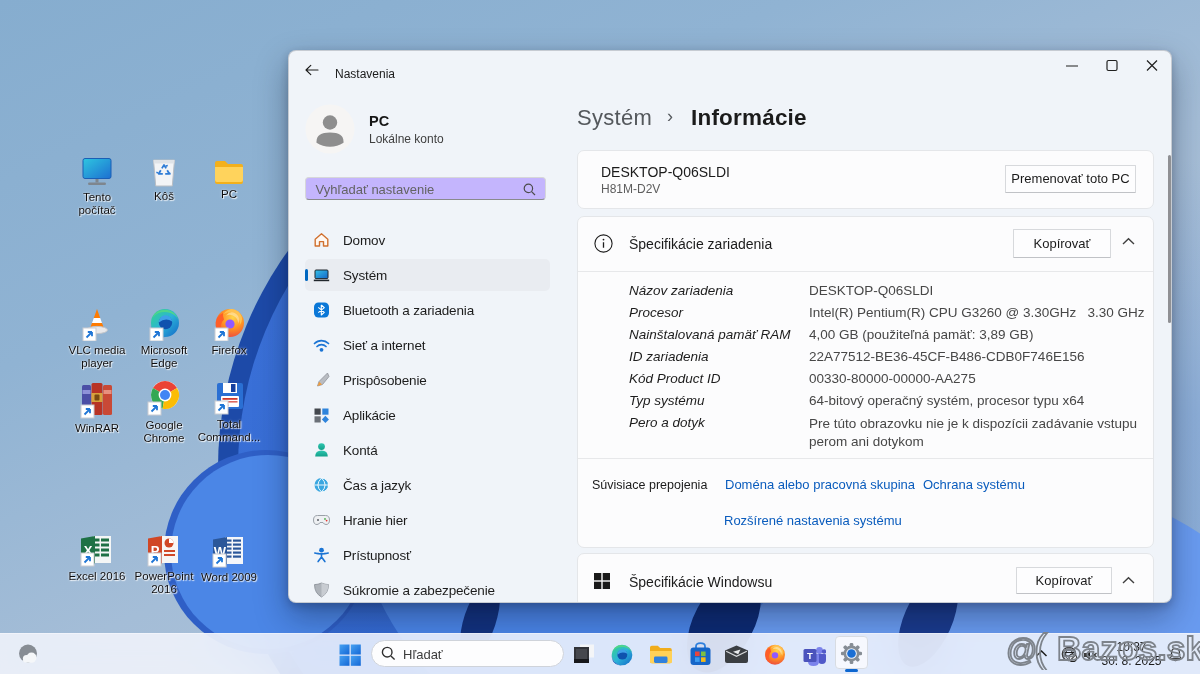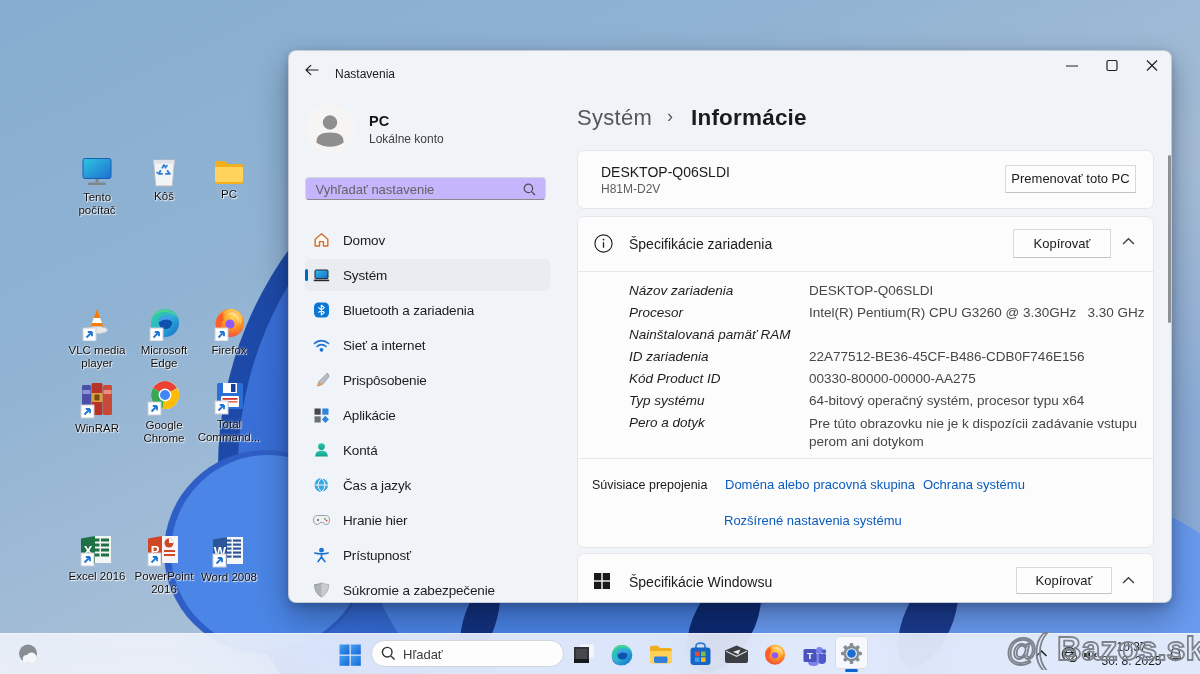--- a/index.html
+++ b/index.html
@@ -234,21 +234,21 @@
           <rect x="15" y="7.5" width="4.5" height="2.2"></rect>
           <rect x="15" y="11.5" width="4.5" height="2.2"></rect>
           <rect x="15" y="15.5" width="4.5" height="2.2"></rect>
           <rect x="15" y="19.5" width="4.5" height="2.2"></rect>
         </g>
   <path d="M1,3.5 L15,1 V28.5 L1,26 Z" fill="#2b579a"></path>
   <text x="8" y="19.5" font-size="13" font-weight="bold" fill="#fff" text-anchor="middle" font-family="Liberation Sans">W</text>
   <rect x="1" y="18" width="13" height="13" fill="#fff" stroke="#c9ccd2" stroke-width="1"></rect>
   <path d="M4.5,27.5 L10,22 M10,22 h-4.2 M10,22 v4.2" stroke="#1f76d6" stroke-width="1.8" fill="none"></path>
  </svg>
- <div class="dlab">Word 2008</div>
+ <div class="dlab">Word 2009</div>
 </div>
 
 <div class="win">
 
  <svg class="abs" style="left:15px;top:12px" width="16" height="14" viewBox="0 0 16 14">
   <path d="M2,7 H14 M2,7 L6.8,2.4 M2,7 L6.8,11.6" stroke="#1c1c1c" stroke-width="1.15" fill="none" stroke-linecap="round"></path>
  </svg>
  <div class="abs" style="left:46px;top:16px;font-size:12px;color:#1b1b1b">Nastavenia</div>
  <svg class="abs" style="left:775px;top:8px" width="16" height="14">
         <path d="M2,7 H14" stroke="#202020" stroke-width="1.2"></path>
@@ -373,20 +373,21 @@
  <svg class="abs" style="left:833px;top:186px" width="13" height="9">
         <path d="M1,7 L6.5,1.8 L12,7" stroke="#3f3f3f" stroke-width="1.4" fill="none"></path>
       </svg>
  <div class="abs" style="left:289px;top:220px;width:575px;height:1px;background:#e7e8ea"></div>
 
  <div class="rowlab" style="top:232px">Názov zariadenia</div>
       <div class="rowval" style="top:232px">DESKTOP-Q06SLDI</div>
  <div class="rowlab" style="top:254px">Procesor</div>
       <div class="rowval" style="top:254px">Intel(R) Pentium(R) CPU G3260 @ 3.30GHz&nbsp;&nbsp;&nbsp;3.30 GHz</div>
  <div class="rowlab" style="top:276px">Nainštalovaná pamäť RAM</div>
+      <div class="rowval" style="top:276px">4,00 GB (použiteľná pamäť: 3,89 GB)</div>
  <div class="rowlab" style="top:298px">ID zariadenia</div>
       <div class="rowval" style="top:298px">22A77512-BE36-45CF-B486-CDB0F746E156</div>
  <div class="rowlab" style="top:320px">Kód Product ID</div>
       <div class="rowval" style="top:320px">00330-80000-00000-AA275</div>
  <div class="rowlab" style="top:342px">Typ systému</div>
       <div class="rowval" style="top:342px">64-bitový operačný systém, procesor typu x64</div>
  <div class="rowlab" style="top:364px">Pero a dotyk</div>
       <div class="rowval" style="top:364px;width:348px;line-height:17.5px">Pre túto obrazovku nie je k dispozícii zadávanie vstupu perom ani dotykom</div>
 
  <div class="abs" style="left:289px;top:407px;width:575px;height:1px;background:#e7e8ea"></div>

